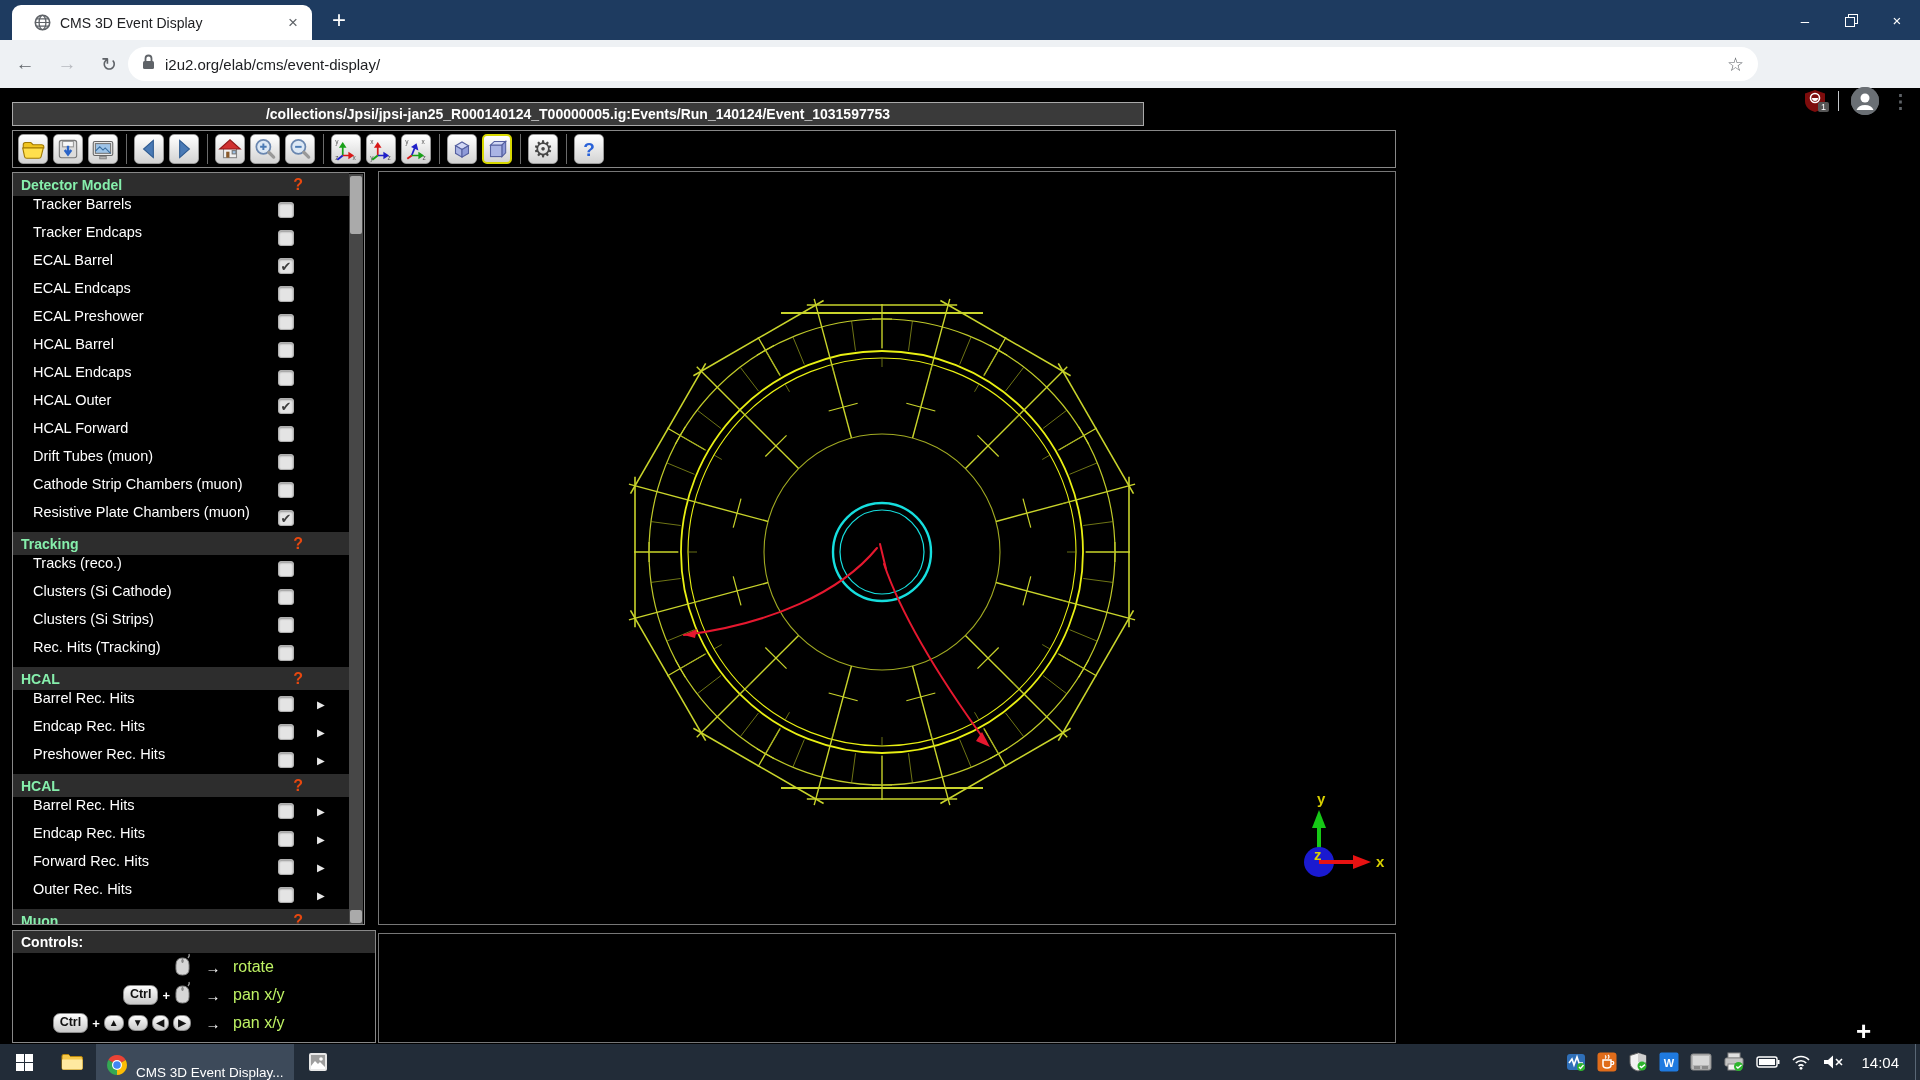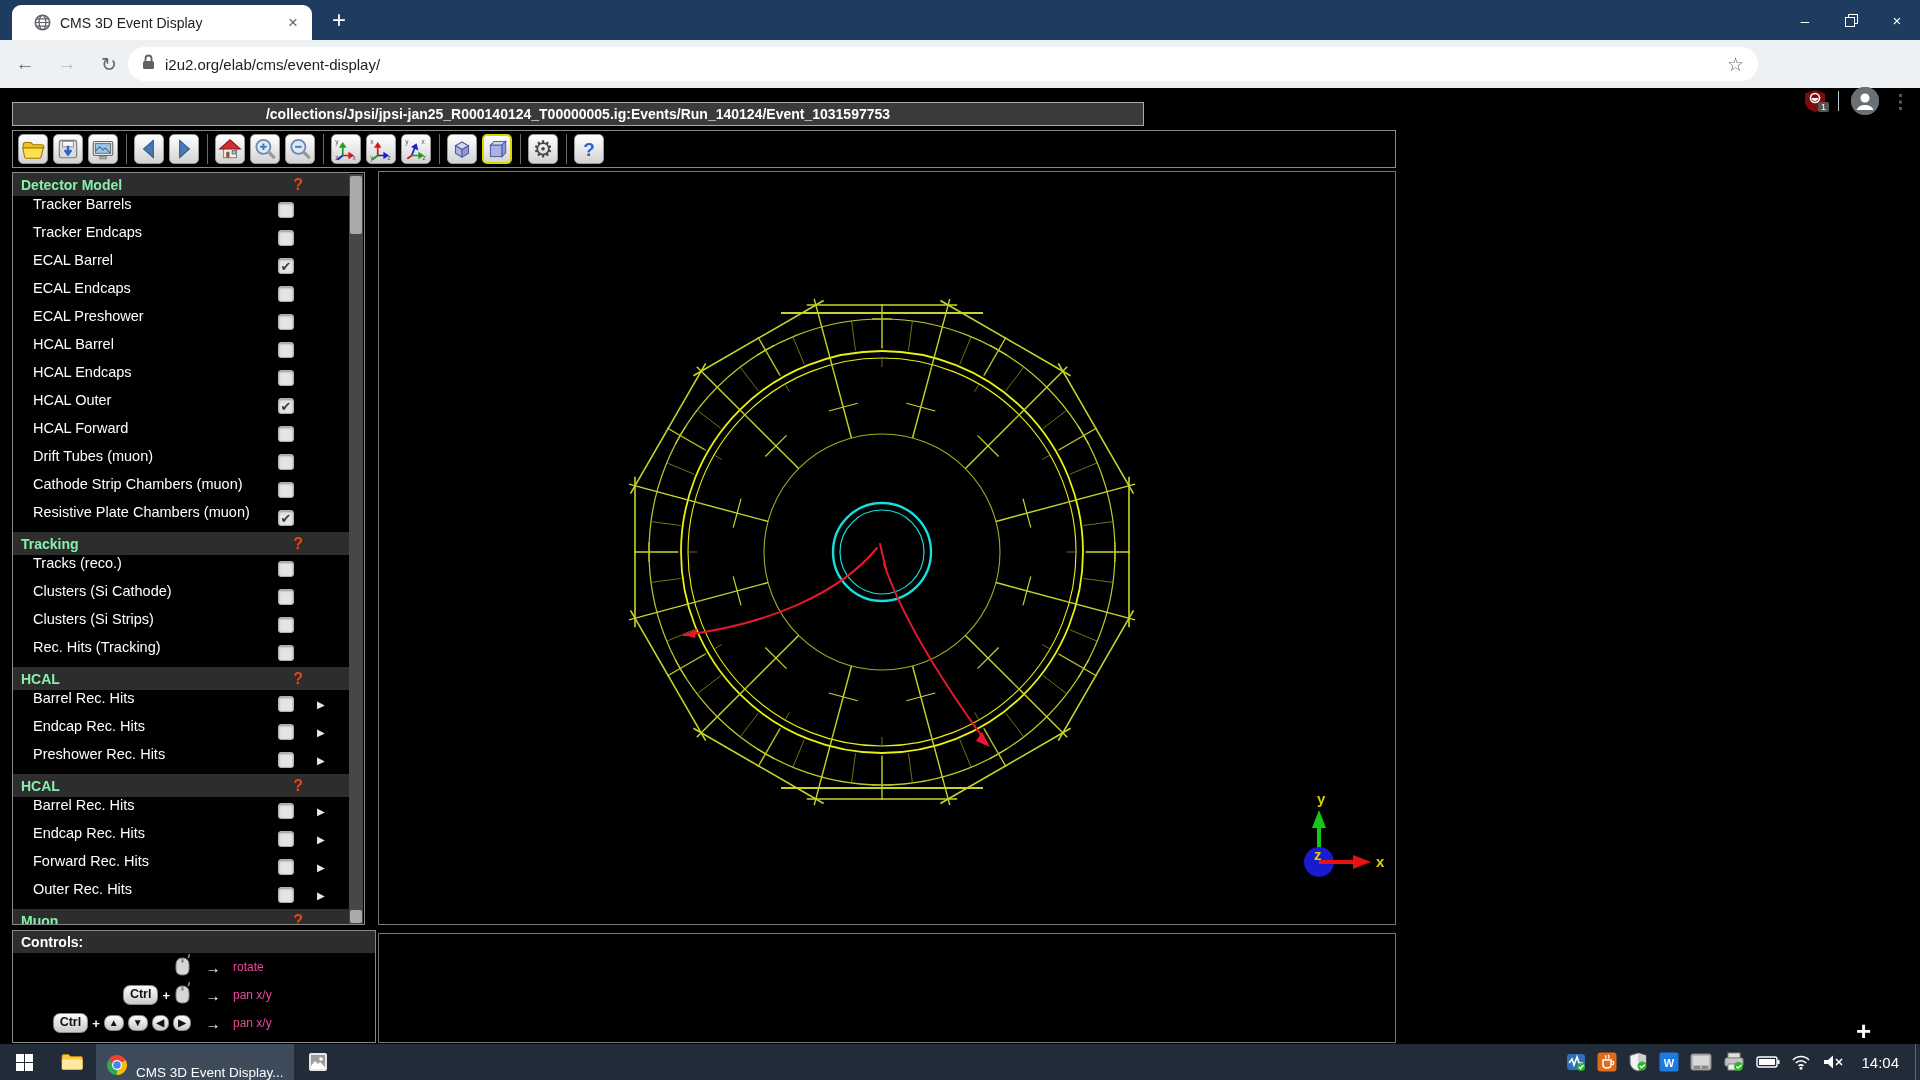--- a/index.html
+++ b/index.html
@@ -50,21 +50,21 @@
 
   .main-panel{position:absolute;left:378px;top:171px;width:1018px;height:754px;background:#000;border:1px solid #777;}
   .bottom-panel{position:absolute;left:378px;top:933px;width:1018px;height:110px;background:#000;border:1px solid #777;}
   .page-plus{position:absolute;left:1856px;top:1016px;color:#fff;font-size:26px;font-weight:bold;}
 
   .controls{position:absolute;left:12px;top:930px;width:364px;height:113px;background:#000;border:1px solid #888;overflow:hidden;}
   .ctl-header{height:22px;background:#2d2d2d;color:#fff;font-weight:bold;font-size:14px;display:flex;align-items:center;padding-left:8px;}
   .ctl-row{height:28px;display:grid;grid-template-columns:180px 40px auto;align-items:center;}
   .ctl-left{display:flex;align-items:center;justify-content:flex-end;gap:4px;padding-right:2px;}
   .ctl-arrow{color:#fff;font-size:15px;text-align:center;}
-  .ctl-label{color:#ec4899;font-size:12px;}
+  .ctl-label{color:#bef264;font-size:16px;}
   .keycap{background:linear-gradient(#fdfdfd,#c9c9c9);border:1px solid #8a8a8a;border-radius:7px;color:#111;font-weight:bold;font-size:12.5px;padding:1px 6px;line-height:1.25;}
   .keycap.arrowkey{padding:1px 4px;font-size:10px;}
   .plus-glyph{color:#fff;font-size:13px;font-weight:bold;}
 
   
   .taskbar{position:absolute;left:0;top:1044px;width:1920px;height:36px;background:#222c38;display:flex;align-items:center;}
   .tb-btn{width:48px;height:36px;display:flex;align-items:center;justify-content:center;}
   .tb-app{height:36px;display:flex;align-items:flex-end;gap:8px;padding:0 10px;background:#3d4a5a;max-width:200px;}
   .tb-app-label{color:#fff;font-size:13.5px;white-space:nowrap;overflow:hidden;text-overflow:ellipsis;}
   .tray{margin-left:auto;display:flex;align-items:center;gap:11px;padding-right:8px;}

